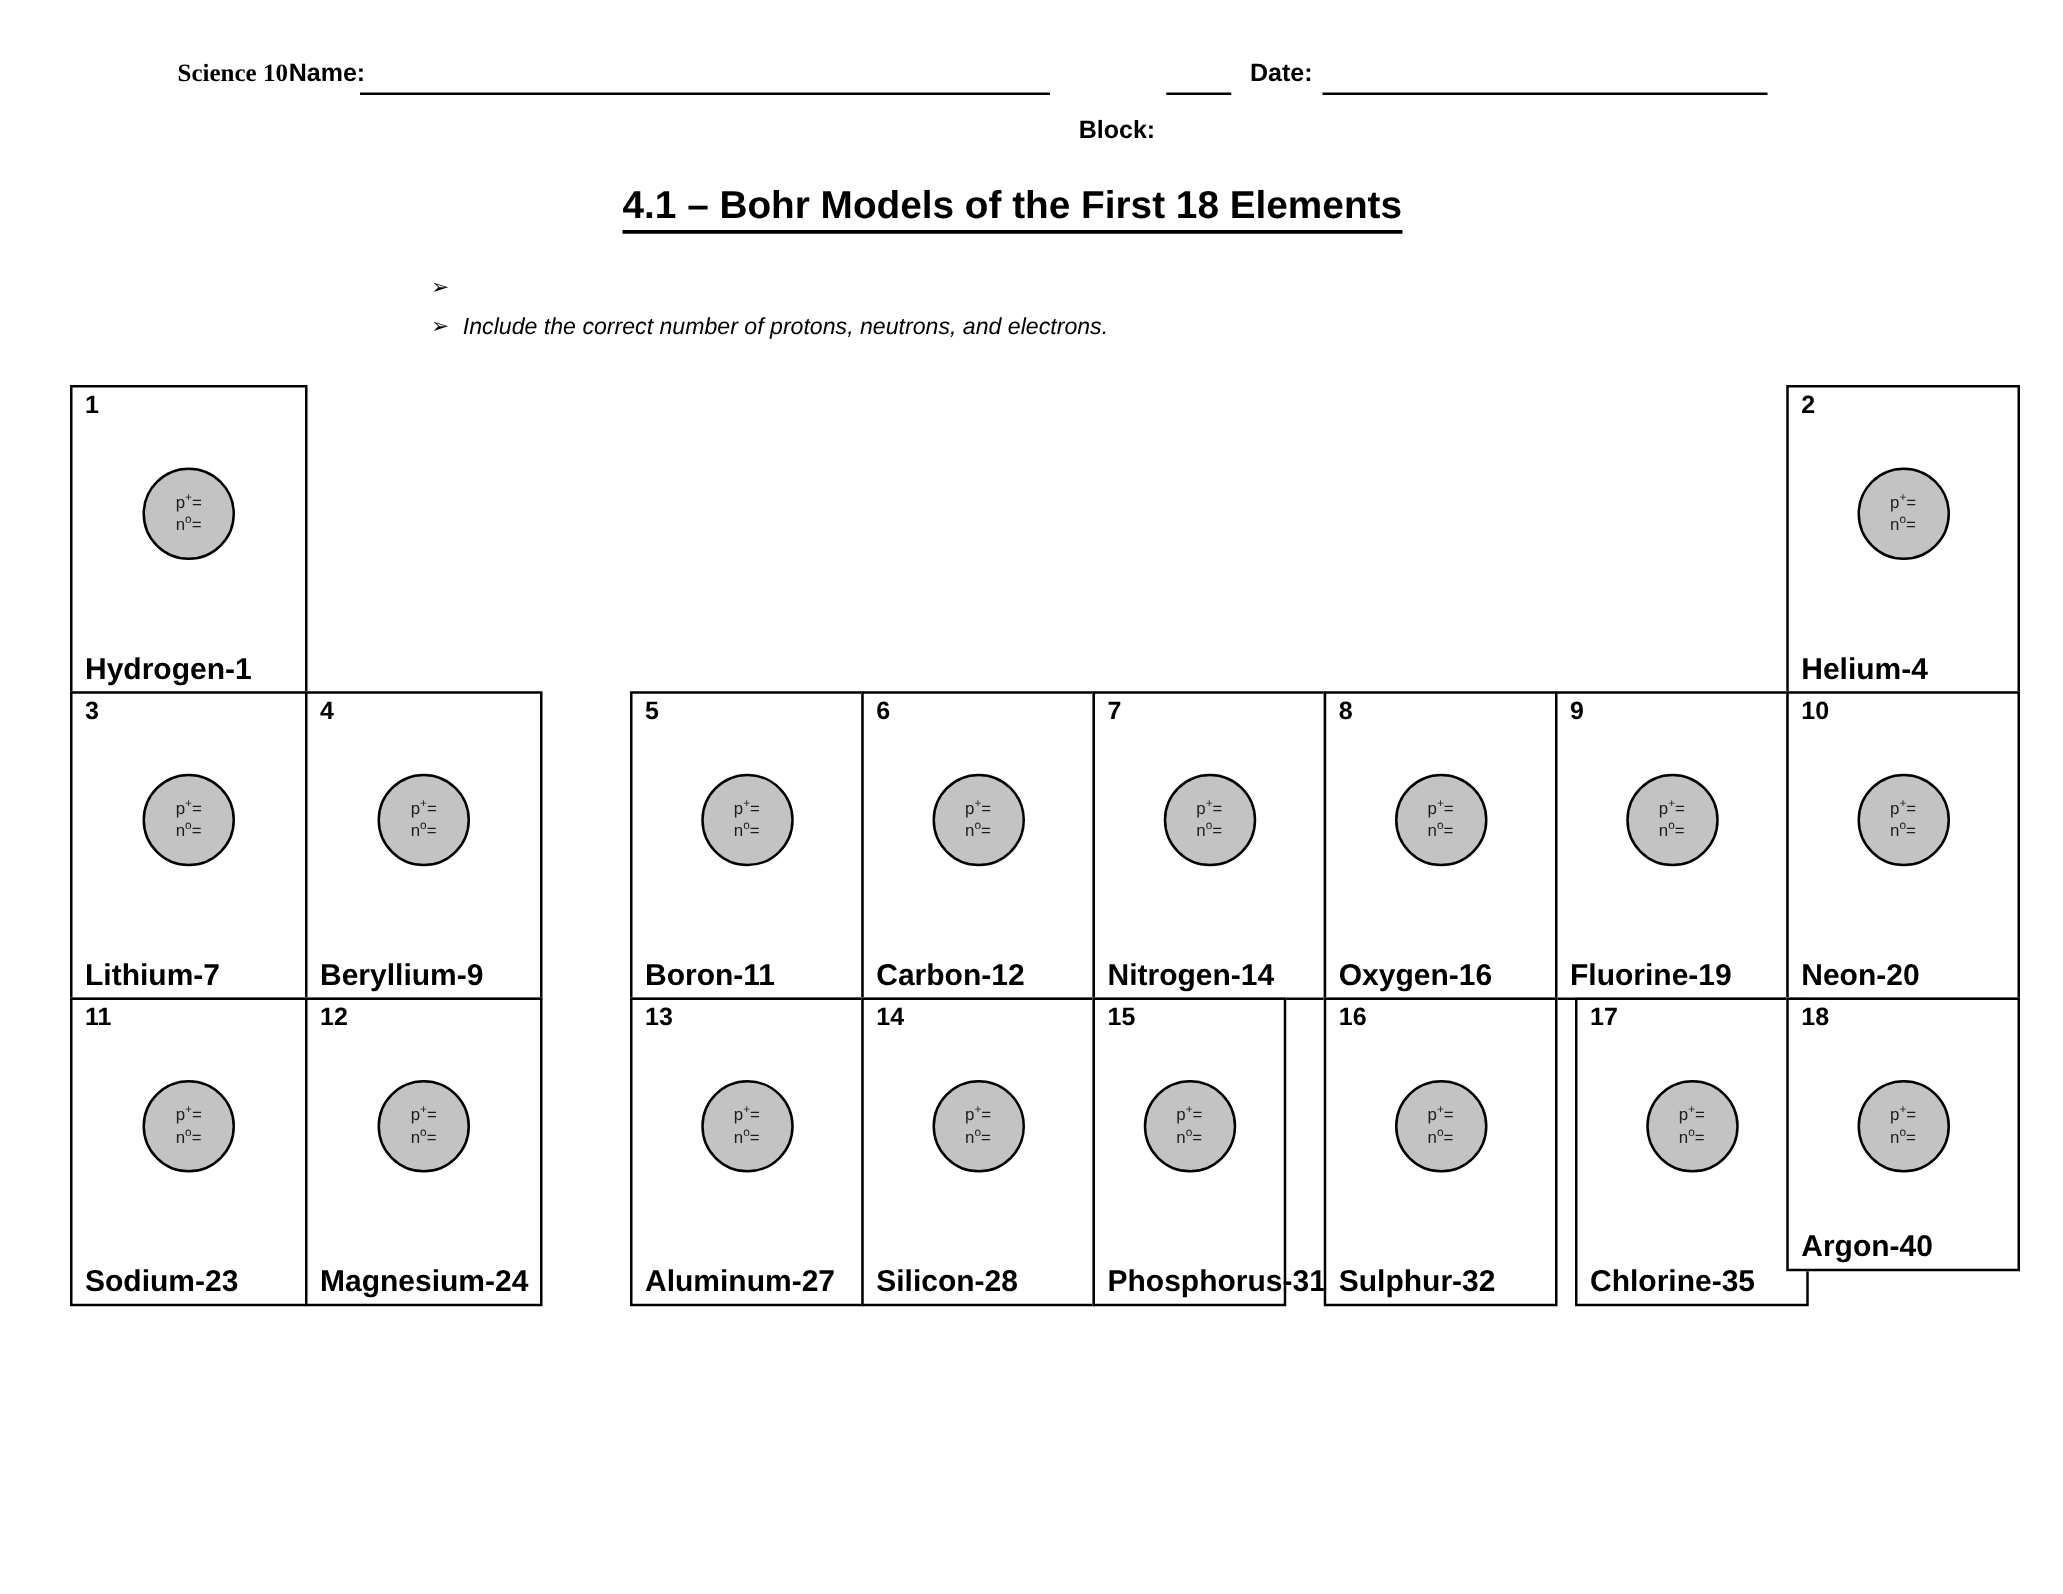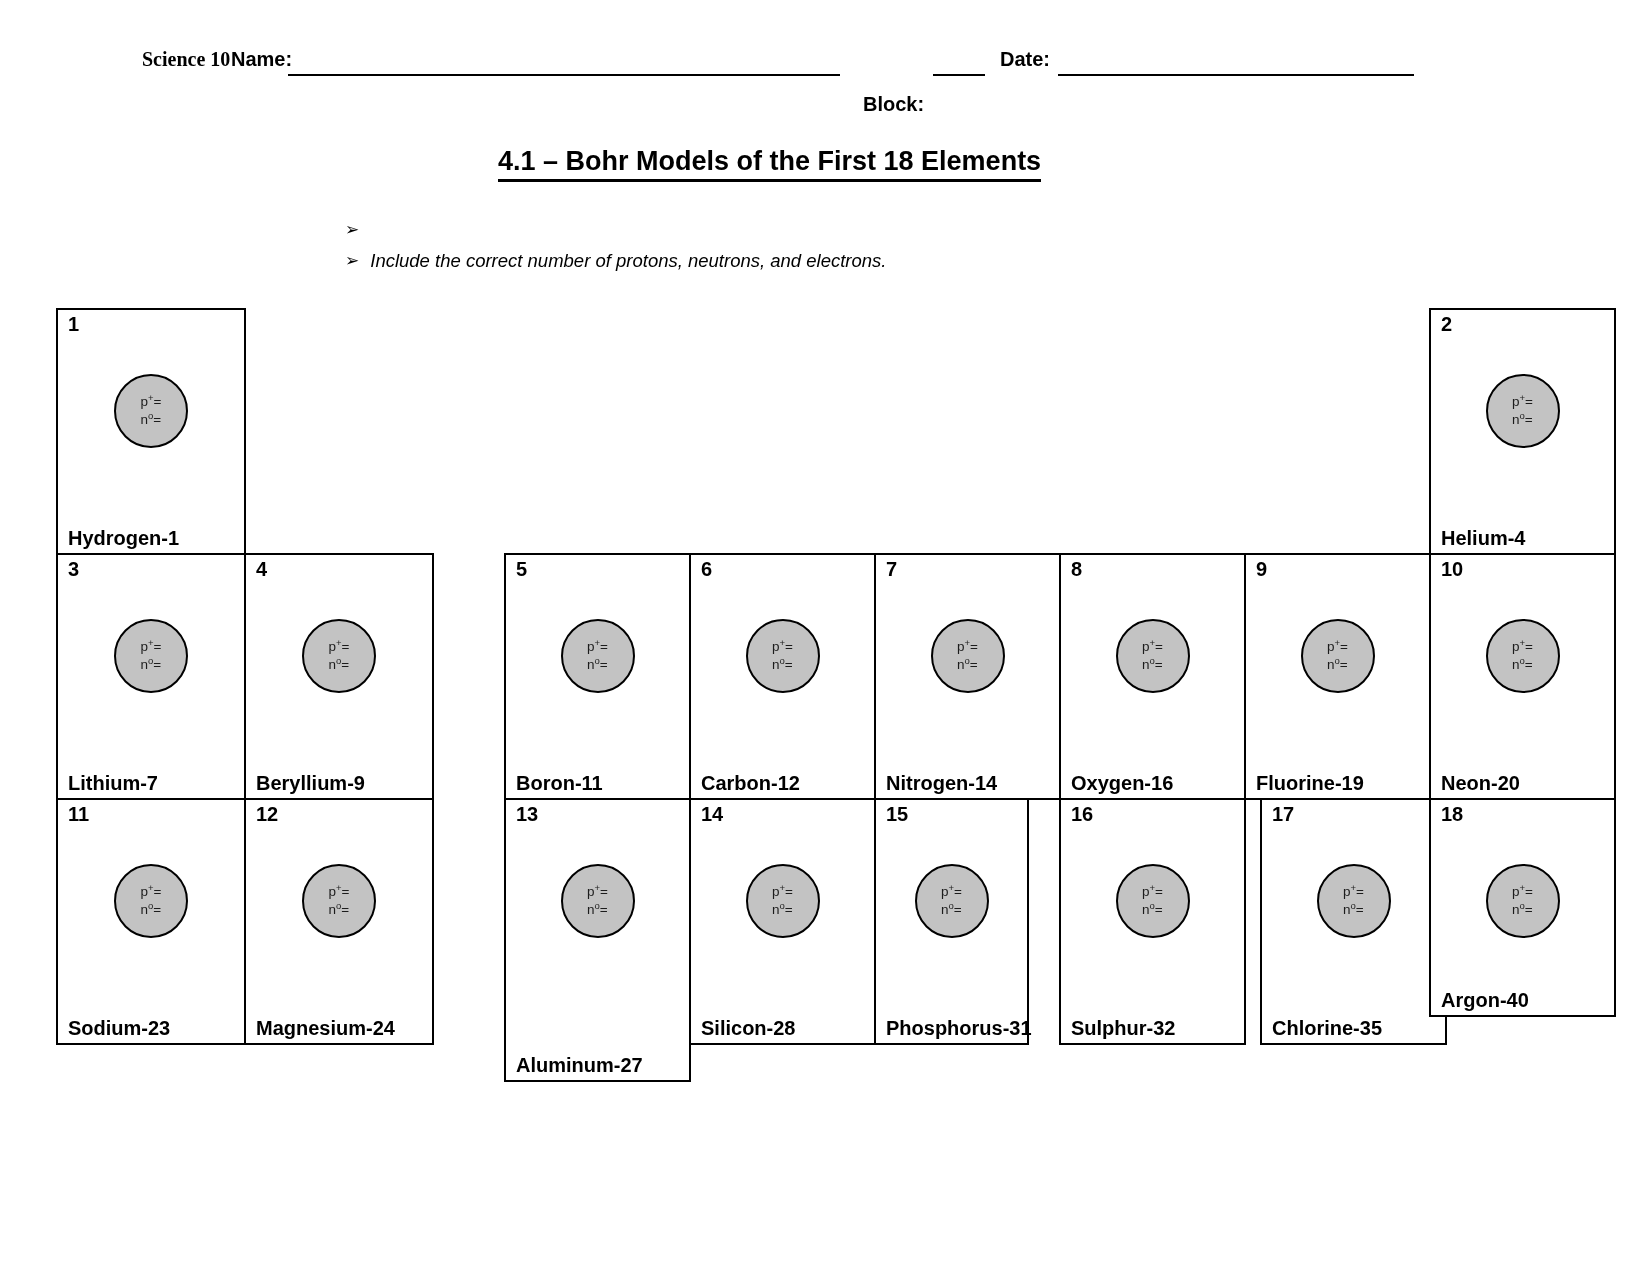--- a/index.html
+++ b/index.html
@@ -29,21 +29,21 @@
     top: 50px;
     height: 24px;
     border-bottom: 2px solid #000;
   }
 
   
   .worksheet-title {
     position: absolute;
     left: 498px;
     top: 146px;
-    font-size: 27px;
+    font-size: 31px;
     font-weight: bold;
     border-bottom: 3px solid #000;
     padding-bottom: 2px;
     white-space: nowrap;
   }
 
   
   .instructions {
     position: absolute;
     left: 345px;
@@ -99,21 +99,21 @@
     text-align: left;
   }
   .nucleus-text sup {
     font-size: 9.5px;
     line-height: 0;
   }
   .element-label {
     position: absolute;
     bottom: 3px;
     left: 10px;
-    font-size: 20px;
+    font-size: 24px;
     font-weight: bold;
     white-space: nowrap;
   }
 </style>
 </head>
 <body>
 
 <div>
   <span class="hdr-text" style="left:142px;font-family:Liberation Serif, serif;">Science 10</span>
   <span class="hdr-text" style="left:231px;">Name:</span>
@@ -250,21 +250,21 @@
     <div class="element-box" style="left: 244px; top: 798px; width: 190px; height: 247px;">
     <span class="box-number">12</span>
     <div class="nucleus" style="background: rgb(195, 195, 195);">
       <div class="nucleus-text">
         <span>p</span><sup>+</sup><span>=</span><br>
         <span>n</span><sup>o</sup><span>=</span>
       </div>
     </div>
     <span class="element-label">Magnesium-24</span>
   </div>
-    <div class="element-box" style="left: 504px; top: 798px; width: 187px; height: 284px;">
+    <div class="element-box" style="left: 504px; top: 798px; width: 187px; height: 247px;">
     <span class="box-number">13</span>
     <div class="nucleus" style="background: rgb(195, 195, 195);">
       <div class="nucleus-text">
         <span>p</span><sup>+</sup><span>=</span><br>
         <span>n</span><sup>o</sup><span>=</span>
       </div>
     </div>
     <span class="element-label">Aluminum-27</span>
   </div>
     <div class="element-box" style="left: 689px; top: 798px; width: 187px; height: 247px;">

